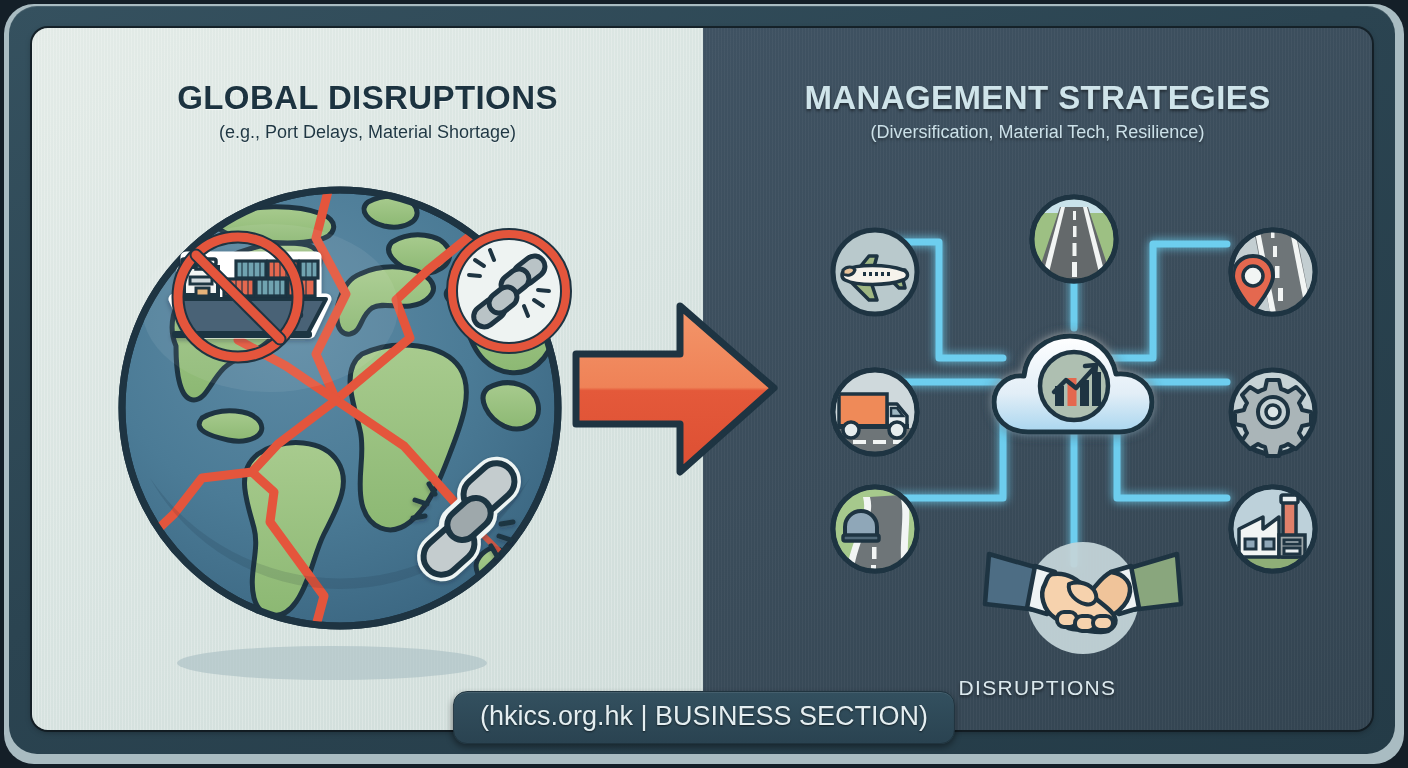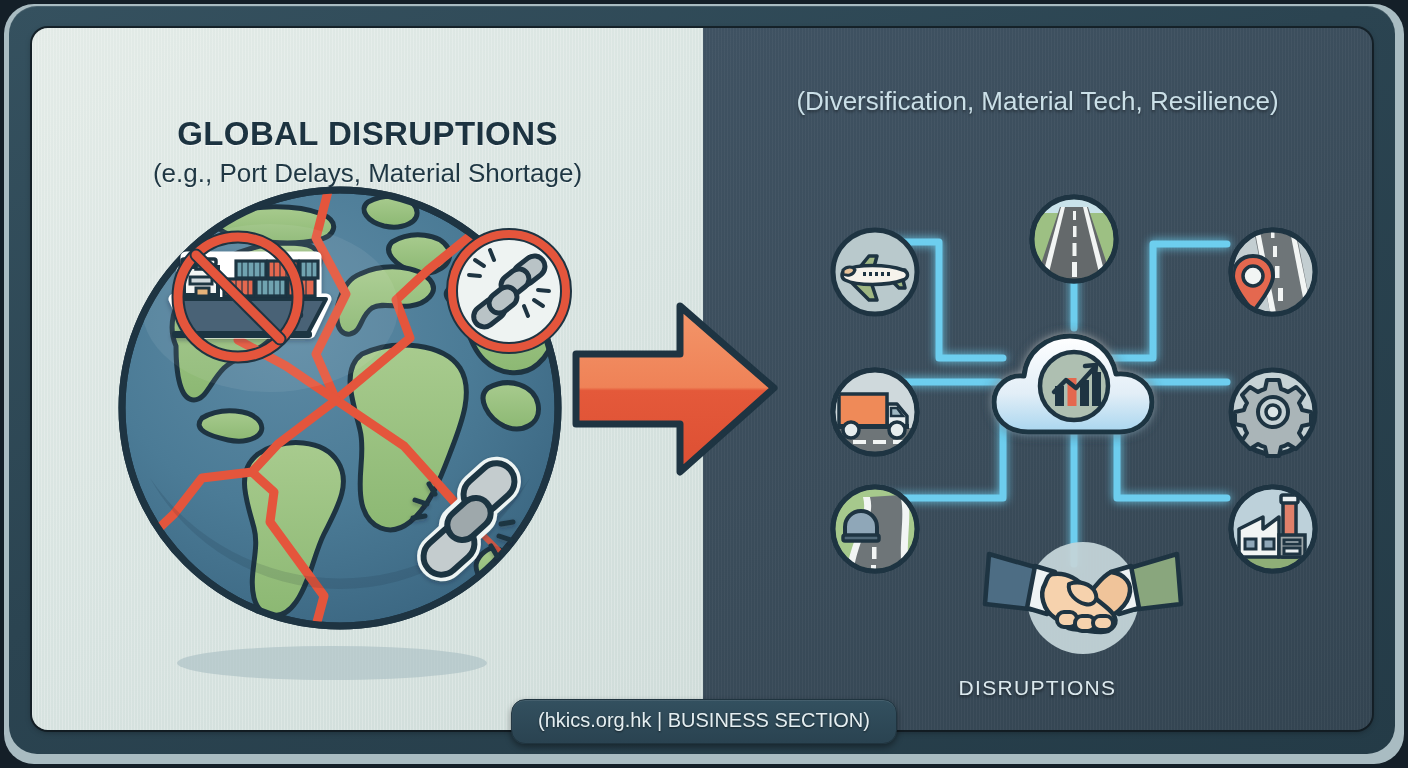--- a/index.html
+++ b/index.html
@@ -59,28 +59,28 @@
   .panel-right {
     flex: 1; height: 100%;
     background:
       repeating-linear-gradient(90deg, rgba(255,255,255,.035) 0 1px, rgba(0,0,0,0) 1px 3px),
       linear-gradient(150deg, #3f5262 0%, #3a4c5a 50%, #334451 100%);
     position: relative;
   }
 
   
   .title-block { position: absolute; left: 0; right: 0; text-align: center; }
-  .title-left  { top: 52px; margin-top: 36px; }
+  .title-left  { top: 52px; }
   .title-right { top: 52px; }
   .t-main {
     font-size: 33px; font-weight: bold; letter-spacing: .4px;
     line-height: 1.08;
   }
   .t-sub {
-    font-size: 26px; line-height: 1.25; margin-top: 5px;
+    font-size: 18px; line-height: 1.25; margin-top: 5px;
   }
   .title-left .t-main { color: #1c3340; text-shadow: 0 1px 1px rgba(255,255,255,.65); }
   .title-left .t-sub  { color: #1f3743; text-shadow: 0 1px 1px rgba(255,255,255,.5); }
   .title-right .t-main { color: #cfe4ea; text-shadow: 0 2px 3px rgba(0,0,0,.45); }
   .title-right .t-sub  { color: #cbe0e8; text-shadow: 0 2px 3px rgba(0,0,0,.40); }
 
   
   .art { position: absolute; }
   svg { display: block; overflow: visible; }
 
@@ -93,21 +93,21 @@
     left: 50%; transform: translateX(-50%);
     bottom: 24px;
     padding: 9px 26px 11px;
     border-radius: 14px;
     background: linear-gradient(180deg, #33505f 0%, #2a4351 100%);
     border: 1px solid #20343f;
     box-shadow: 0 3px 6px rgba(0,0,0,.4), inset 0 1px 0 rgba(255,255,255,.09);
     z-index: 30;
   }
   #footer-pill .ftxt {
-    color: #e4eef1; font-size: 20px; white-space: nowrap;
+    color: #e4eef1; font-size: 27px; white-space: nowrap;
     text-shadow: 0 1px 2px rgba(0,0,0,.55);
   }
 
   
   #partner-label {
     position: absolute;
     left: 0; right: 0; text-align: center;
     top: 648px;
     color: #dce9ee; font-size: 21px; letter-spacing: 1.3px;
     text-shadow: 0 2px 3px rgba(0,0,0,.5);
@@ -312,20 +312,21 @@
             <line x1="114" y1="68" x2="126" y2="66"></line>
           </g>
         </g>
       </svg>
 
     </div>
 
     <div class="panel-right">
 
       <div class="title-block title-right">
+        <div class="t-main">MANAGEMENT STRATEGIES</div>
         <div class="t-sub">(Diversification, Material Tech, Resilience)</div>
       </div>
 
       <svg class="art" style="left:0; top:0; z-index:1;" width="669" height="702" viewBox="0 0 669 702">
         <defs>
           <filter id="glow" x="-60%" y="-60%" width="220%" height="220%">
             <feGaussianBlur stdDeviation="5" result="b"></feGaussianBlur>
             <feMerge>
                 <feMergeNode in="b"></feMergeNode>
                 <feMergeNode in="SourceGraphic"></feMergeNode>

